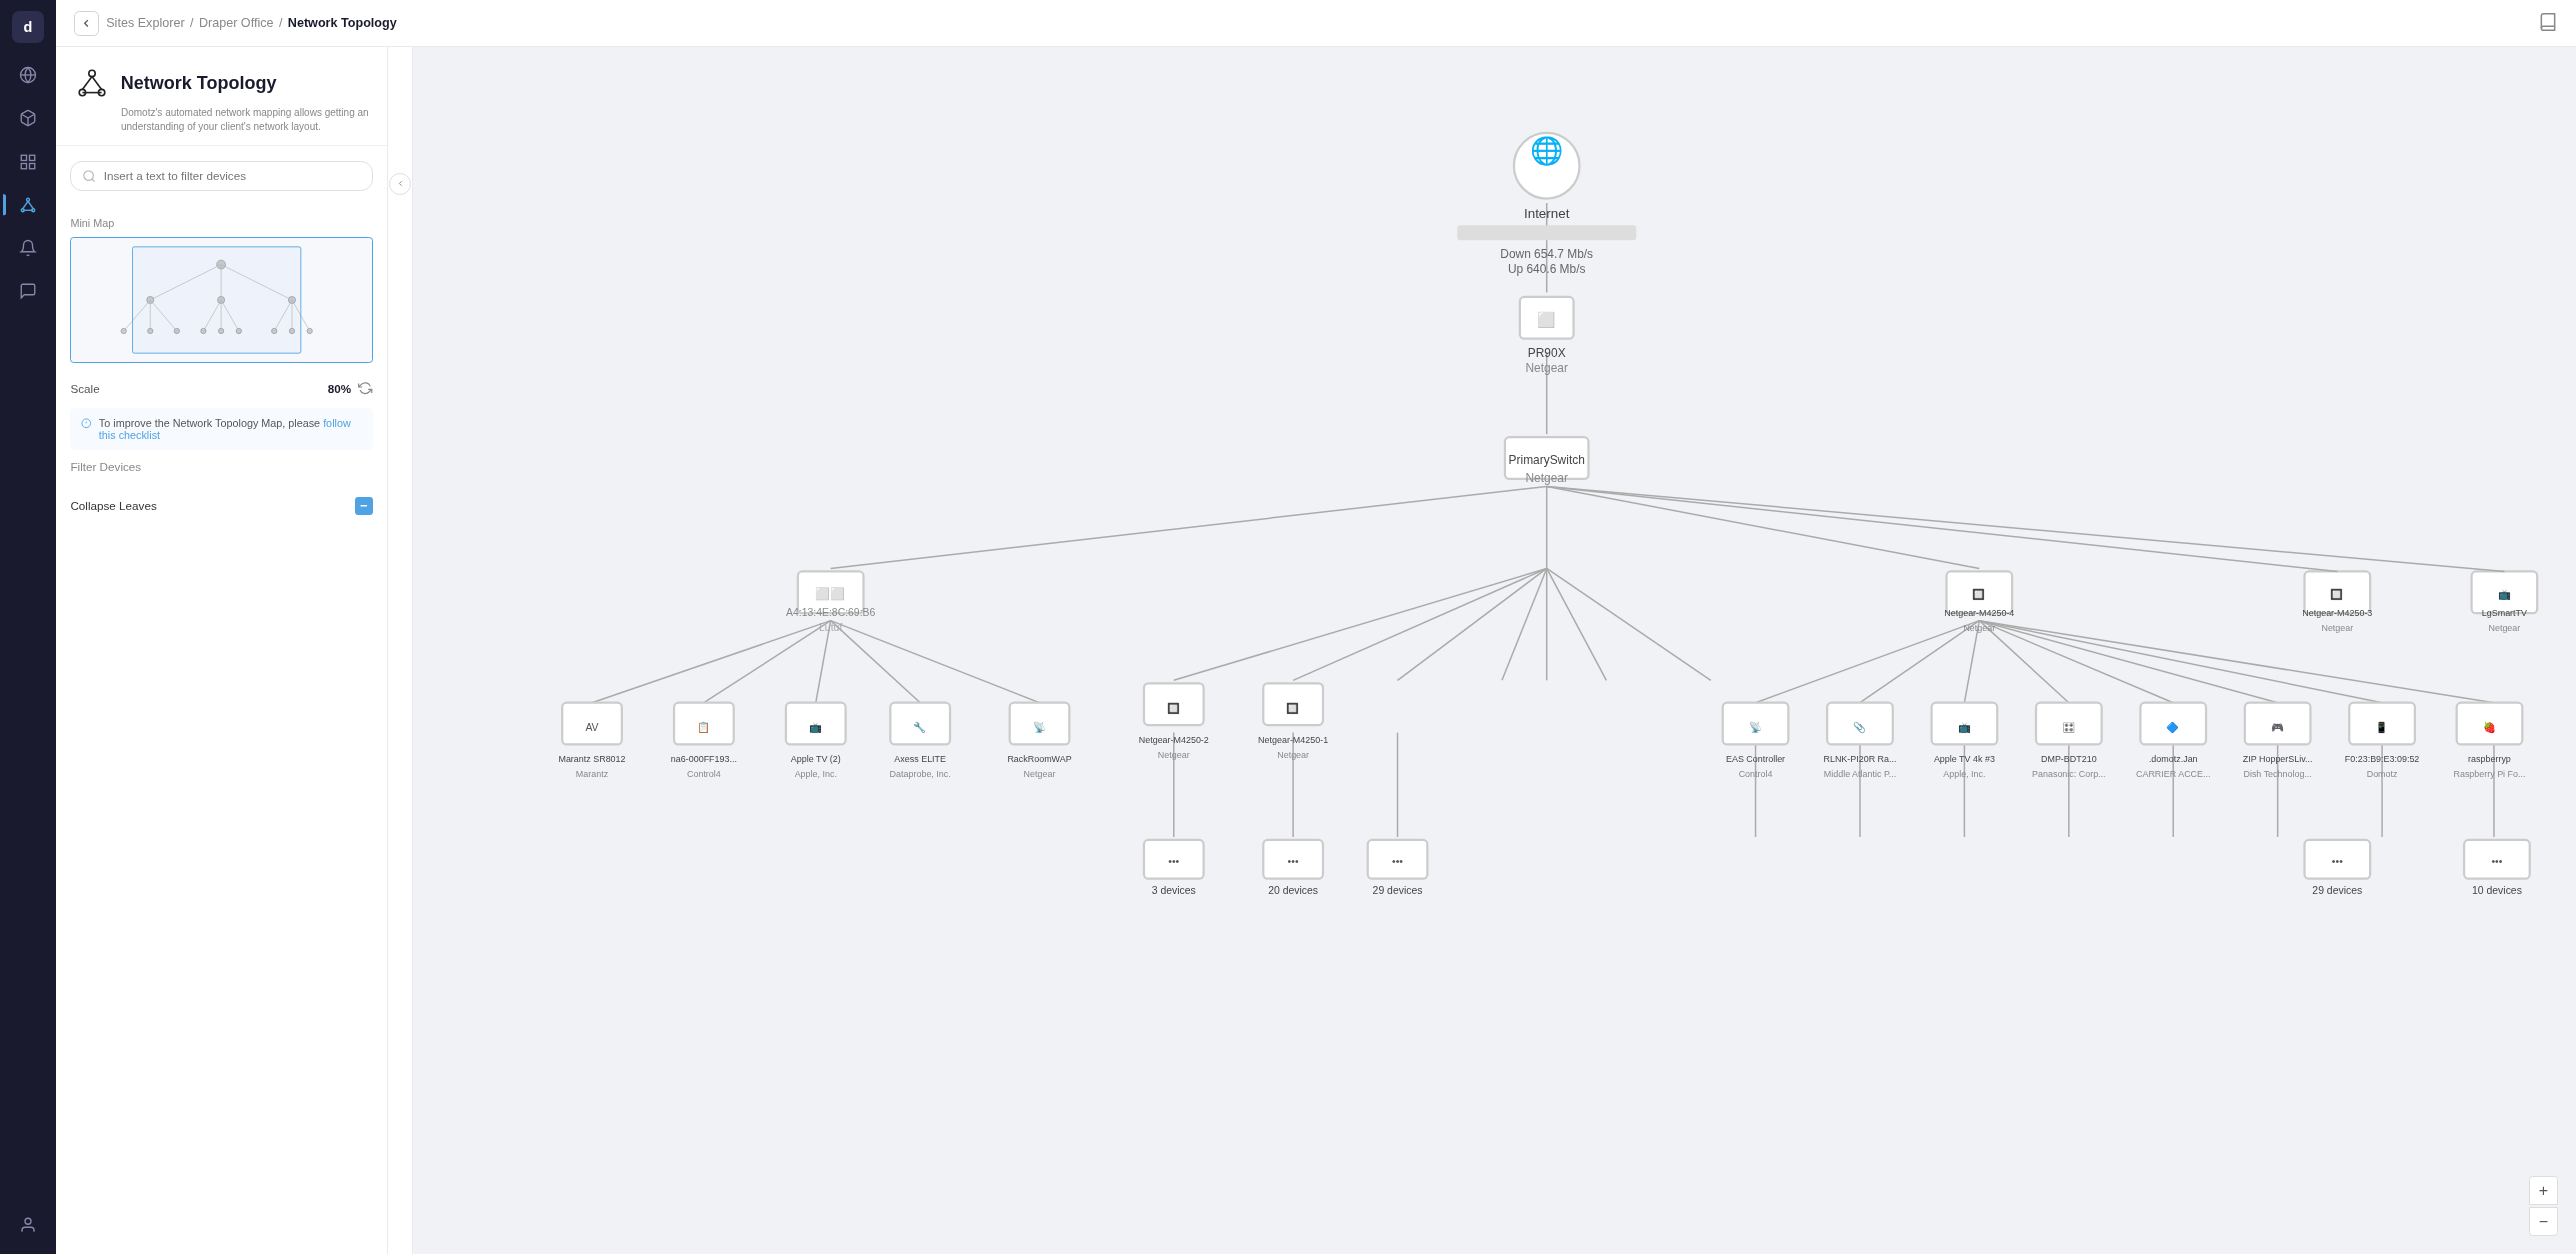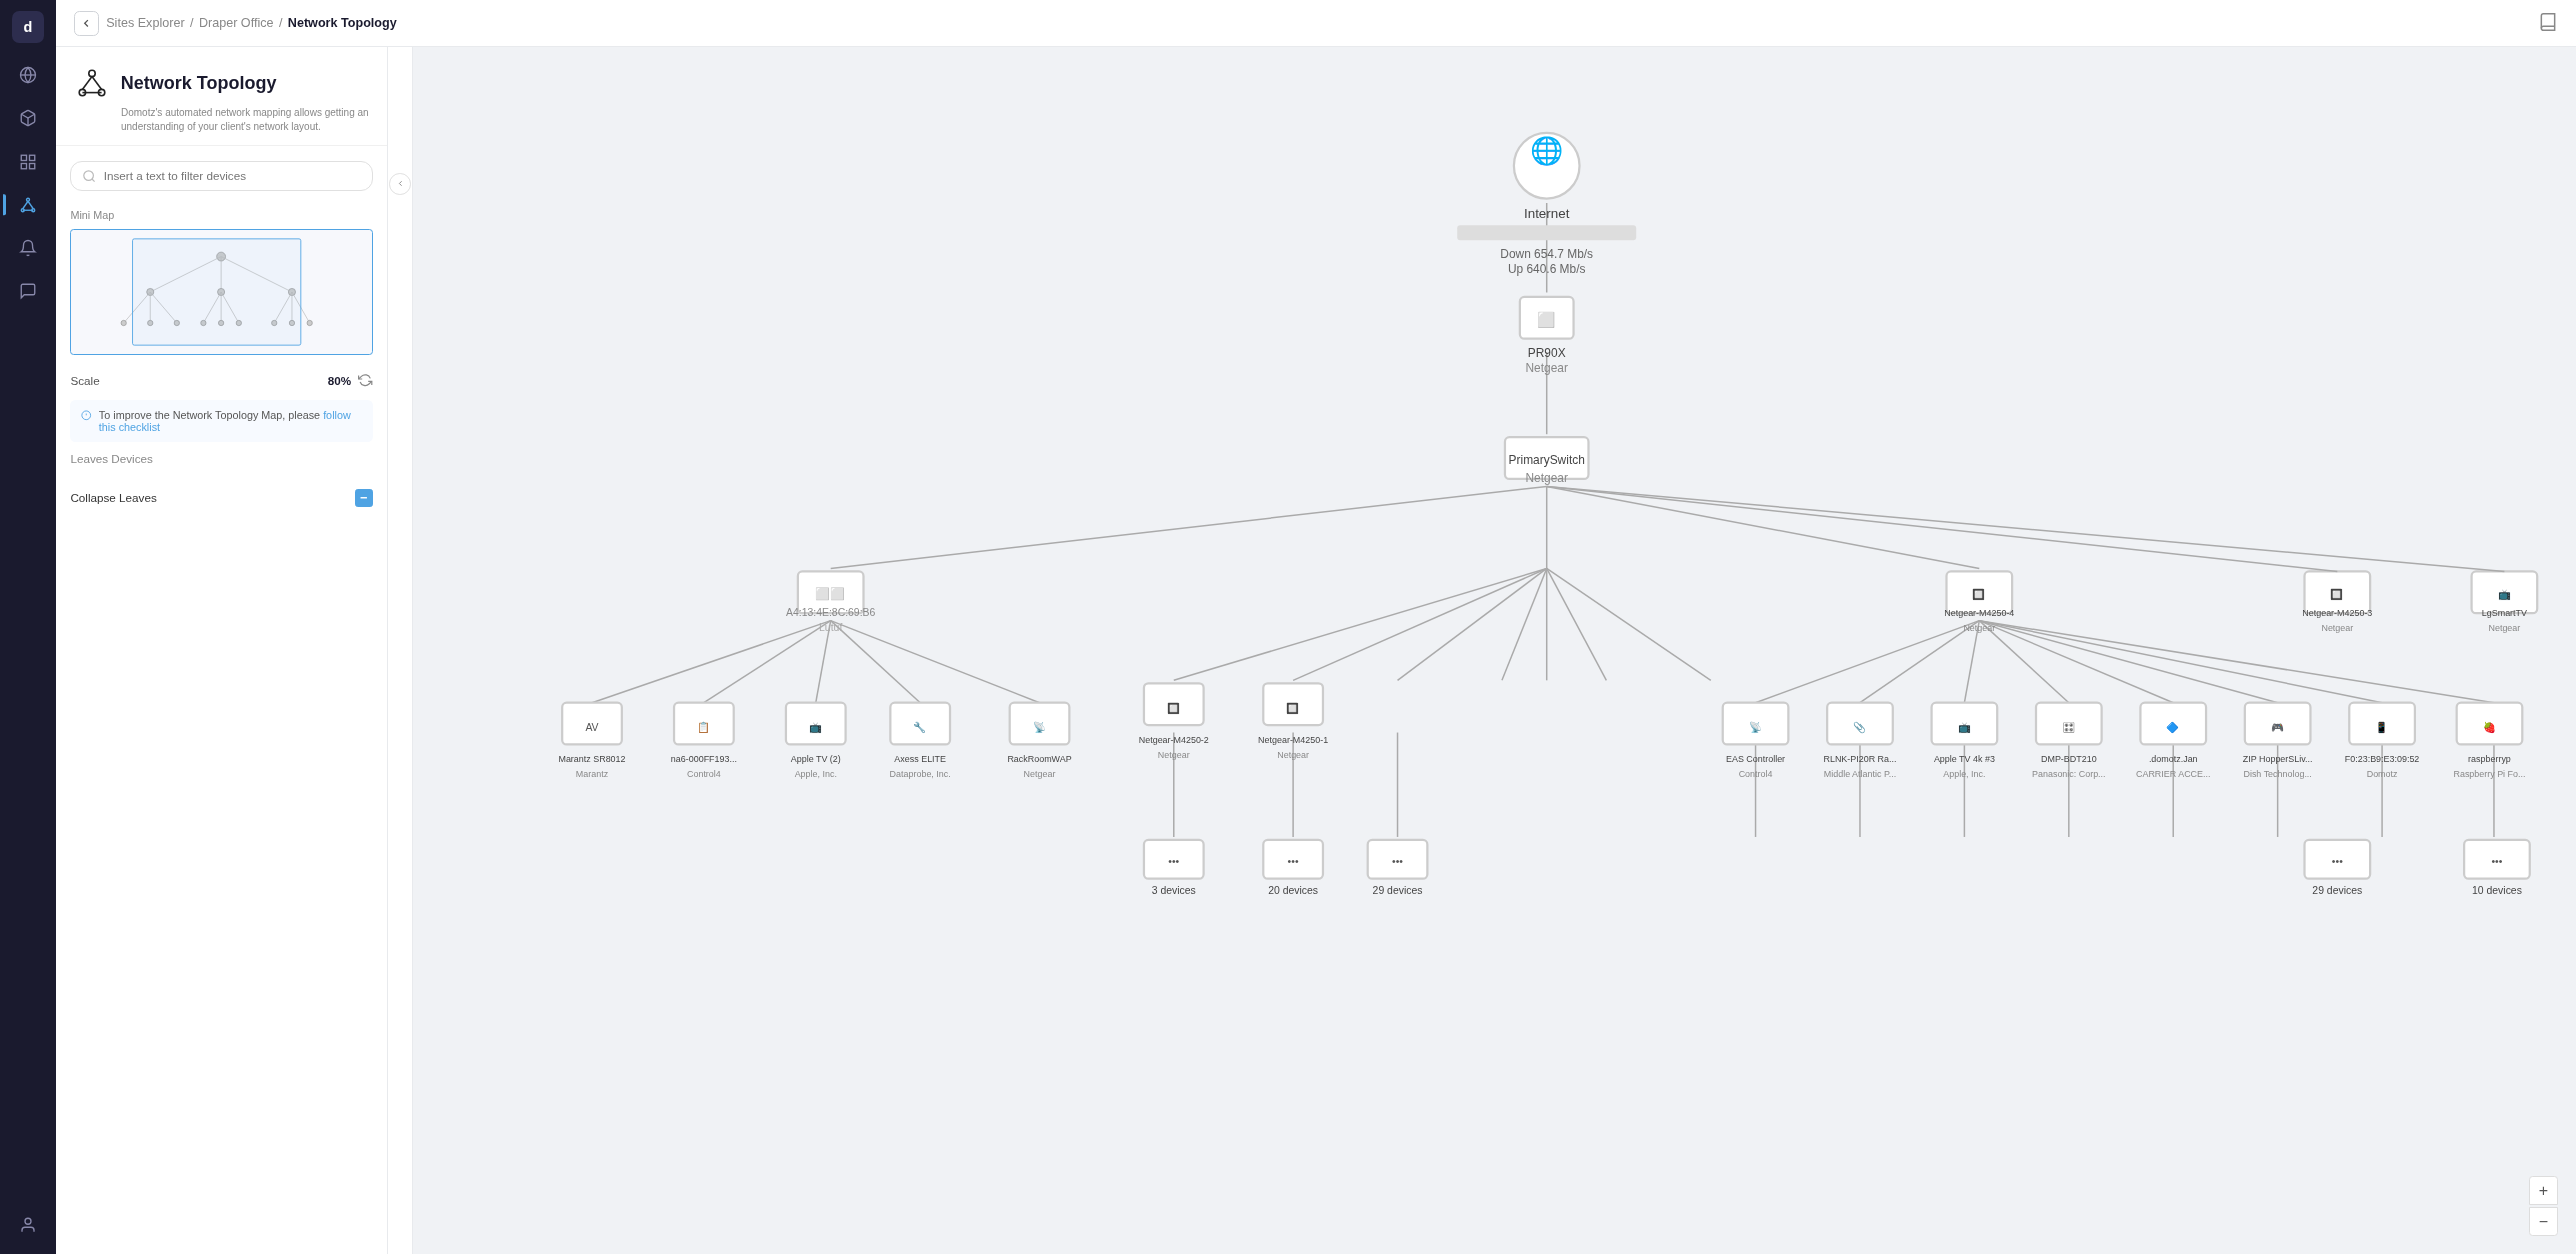--- a/index.html
+++ b/index.html
@@ -132,21 +132,21 @@
       background: #fff;
     }
     .search-box svg { color: #bbb; flex-shrink: 0; }
     .search-input {
       border: none; outline: none; width: 100%;
       font-size: 11.7px; color: #999;
     }
 
     
     .mini-map-section { padding: 10.8px 14.4px; }
-    .mini-map-label { font-size: 10.8px; color: #888; margin-bottom: 7.2px; }
+    .mini-map-label { font-size: 10.8px; color: #888; margin-bottom: 7.2px; margin-top: 8px; }
     .mini-map-canvas {
       width: 100%; height: 126px;
       background: #f7f8fc;
       border: 1.8px solid #4fa3e3;
       border-radius: 3.6px;
       position: relative;
       overflow: hidden;
     }
     .mini-map-canvas svg { width: 100%; height: 100%; }
 
@@ -420,21 +420,21 @@
             <circle cx="12" cy="12" r="10"></circle>
             <line x1="12" y1="8" x2="12" y2="12"></line>
             <line x1="12" y1="16" x2="12.01" y2="16"></line>
           </svg>
         <span>
           <span>To improve the Network Topology Map, please </span><a href="#">follow this checklist</a>
         </span>
       </div>
 
       <div class="filter-section">
-        <div class="filter-label">Leaves Devices</div>
+        <div class="filter-label">Filter Devices</div>
 
 
         <div class="filter-row">
           <span>Collapse Leaves</span>
           <div class="checkbox-minus">−</div>
         </div>
 
       </div>
     </div>
 

